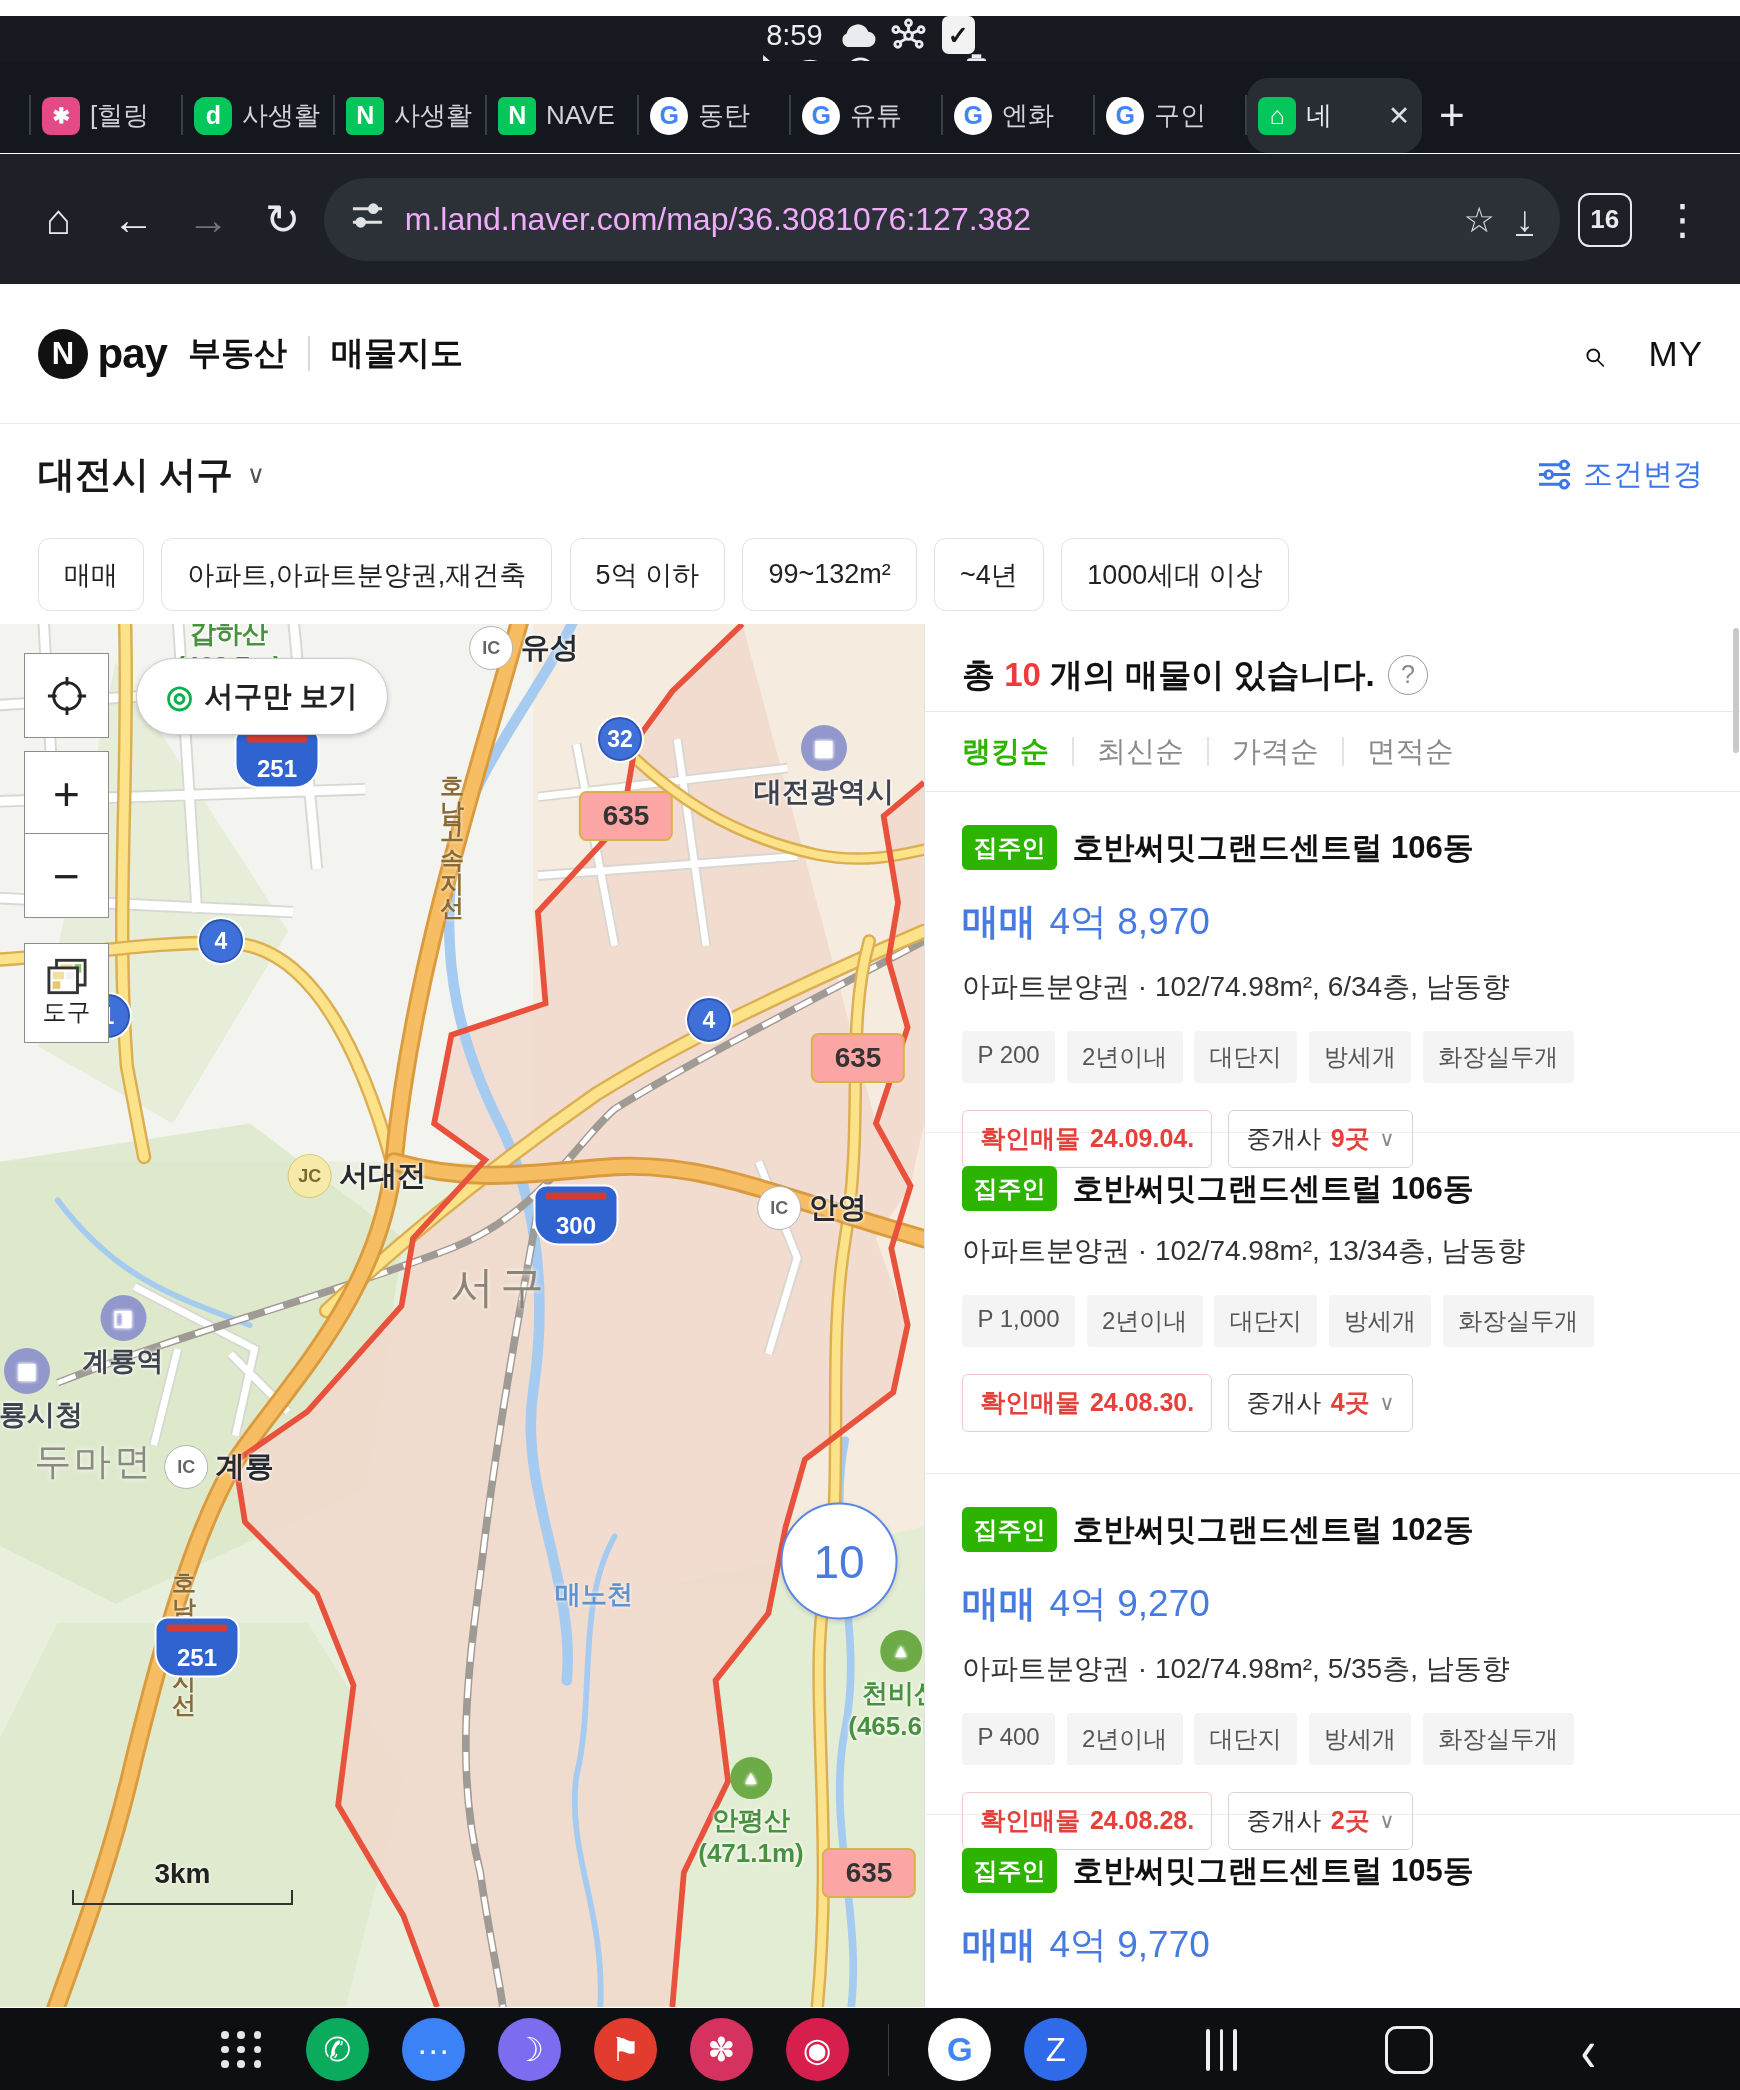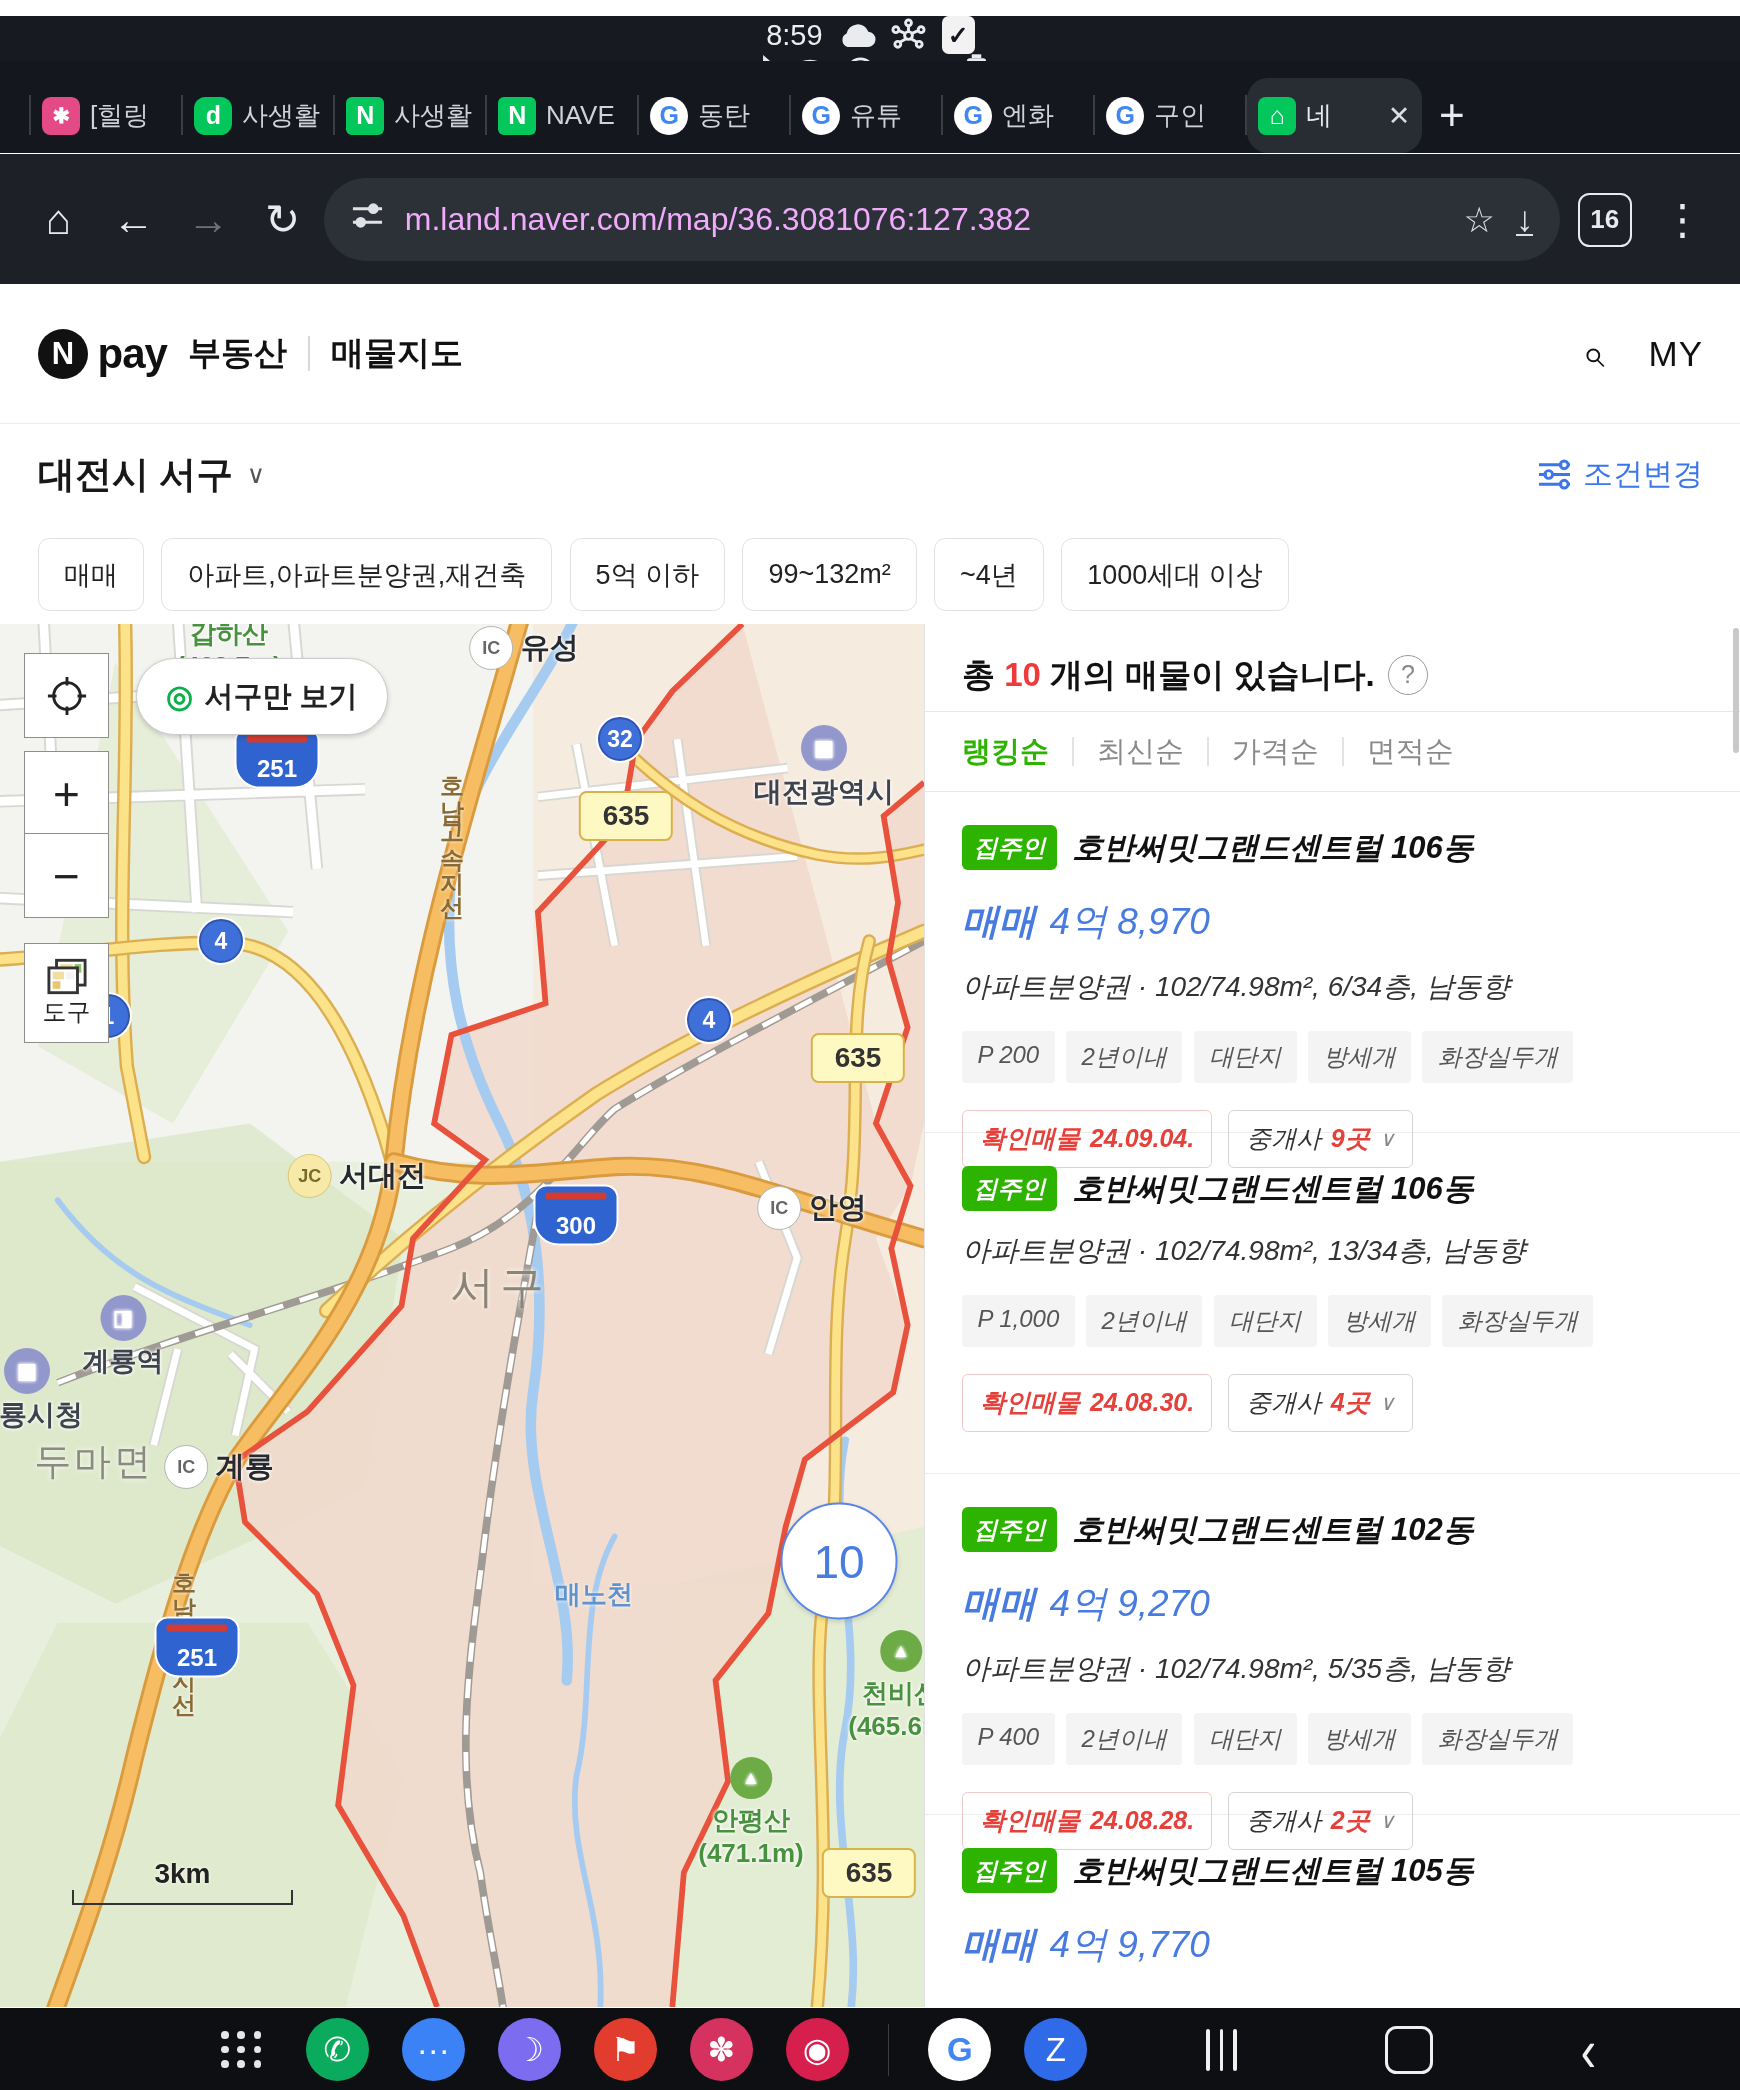--- a/index.html
+++ b/index.html
@@ -87,21 +87,21 @@
              color:#666;font-size:18px;font-weight:bold;display:flex;align-items:center;justify-content:center;}
   .ic-circle.jc{background:#f7e9a8;border-color:#d8c676;color:#7a6a2a;}
   .ic-name{font-size:29px;font-weight:bold;color:#26292e;text-shadow:0 0 3.8px #fff,0 0 3.8px #fff;}
   .shield-round{width:44px;height:44px;border-radius:50%;background:#3f6fd8;border:2.9px solid #fff;
                 box-shadow:0 0 0 1.9px #2f55ae inset;color:#fff;font-size:23px;font-weight:bold;
                 display:flex;align-items:center;justify-content:center;}
   .shield-hwy{width:85px;height:61px;background:#2f63d0;border:2.9px solid #fff;border-radius:13.4px 13.4px 25px 25px;
               color:#fff;font-size:24px;font-weight:bold;display:flex;align-items:flex-end;justify-content:center;
               padding-bottom:3.8px;box-sizing:border-box;position:relative;}
   .shield-hwy:before{content:"";position:absolute;top:5.8px;left:9.6px;right:9.6px;height:7.7px;background:#d23c32;border-radius:2.9px;}
-  .shield-rect{min-width:75px;height:46px;background:#fef9c3;border:2.9px solid #d9b24a;border-radius:7.7px;
+  .shield-rect{min-width:75px;height:46px;background:#fca5a5;border:2.9px solid #d9b24a;border-radius:7.7px;
                color:#333;font-size:28px;font-weight:bold;display:flex;align-items:center;justify-content:center;padding:0 7.7px;}
   .lbl-station{color:#3f434e;font-size:27px;font-weight:bold;text-shadow:0 0 3.8px #fff,0 0 3.8px #fff;}
   .cluster{position:absolute;width:113px;height:113px;border-radius:50%;background:#fff;border:2.9px solid #5a85e8;
            color:#4a7ce0;font-size:46px;display:flex;align-items:center;justify-content:center;
            transform:translate(-50%,-50%);box-shadow:0 1.9px 5.8px rgba(0,0,0,.15);}
   .map-btn{position:absolute;width:85px;background:#fff;border:1.9px solid #8d8d8d;display:flex;
            align-items:center;justify-content:center;color:#222;box-sizing:border-box;}
   .pill-btn{position:absolute;height:75px;background:#fff;border:1.9px solid #ccc;border-radius:40px;
             display:flex;align-items:center;gap:11.5px;padding:0 29px;font-size:29px;font-weight:bold;color:#222;
             box-shadow:0 1.9px 5.8px rgba(0,0,0,.18);}
@@ -113,21 +113,21 @@
   .p-head{padding:29px 37px 0;height:88px;border-bottom:1px solid #e9e9e9;box-sizing:border-box;
           display:flex;align-items:flex-start;gap:13.4px;}
   .p-total{font-size:33px;font-weight:bold;color:#111;}
   .p-total .cnt{color:#ee3a3a;}
   .help{width:38px;height:38px;border:1.9px solid #9a9a9a;border-radius:50%;color:#8a8a8a;font-size:25px;
         display:flex;align-items:center;justify-content:center;margin-top:1.9px;}
   .sort-row{height:79px;border-bottom:1px solid #e9e9e9;display:flex;align-items:center;padding:0 37px;}
   .sort{font-size:29px;color:#8a8a8a;}
   .sort.active{color:#2db400;font-weight:bold;}
   .sort-sep{width:1.9px;height:29px;background:#e3e3e3;margin:0 23px;}
-  .card{padding:33px 37px 8px;height:341px;box-sizing:border-box;border-bottom:1.9px solid #ededed;position:relative;font-style:italic;}
+  .card{padding:33px 37px 8px;height:341px;box-sizing:border-box;border-bottom:1.9px solid #ededed;position:relative;}
   .card.cut{border-bottom:none;}
   .c-row1{display:flex;align-items:center;gap:15.4px;}
   .badge{background:#2db400;color:#fff;font-size:24px;font-weight:bold;border-radius:5.8px;padding:6.7px 11.5px;}
   .c-title{font-size:31px;font-weight:bold;color:#111;}
   .c-price{margin-top:27px;font-size:37px;color:#477be0;}
   .c-price .pl{font-weight:bold;margin-right:13.4px;}
   .c-desc{margin-top:21px;font-size:28px;color:#333;}
   .c-tags{margin-top:25px;display:flex;gap:11.5px;}
   .tag{background:#f4f4f4;color:#555;font-size:24px;padding:9.6px 15.4px;border-radius:3.8px;white-space:nowrap;}
   .c-foot{margin-top:27px;display:flex;gap:15.4px;}

